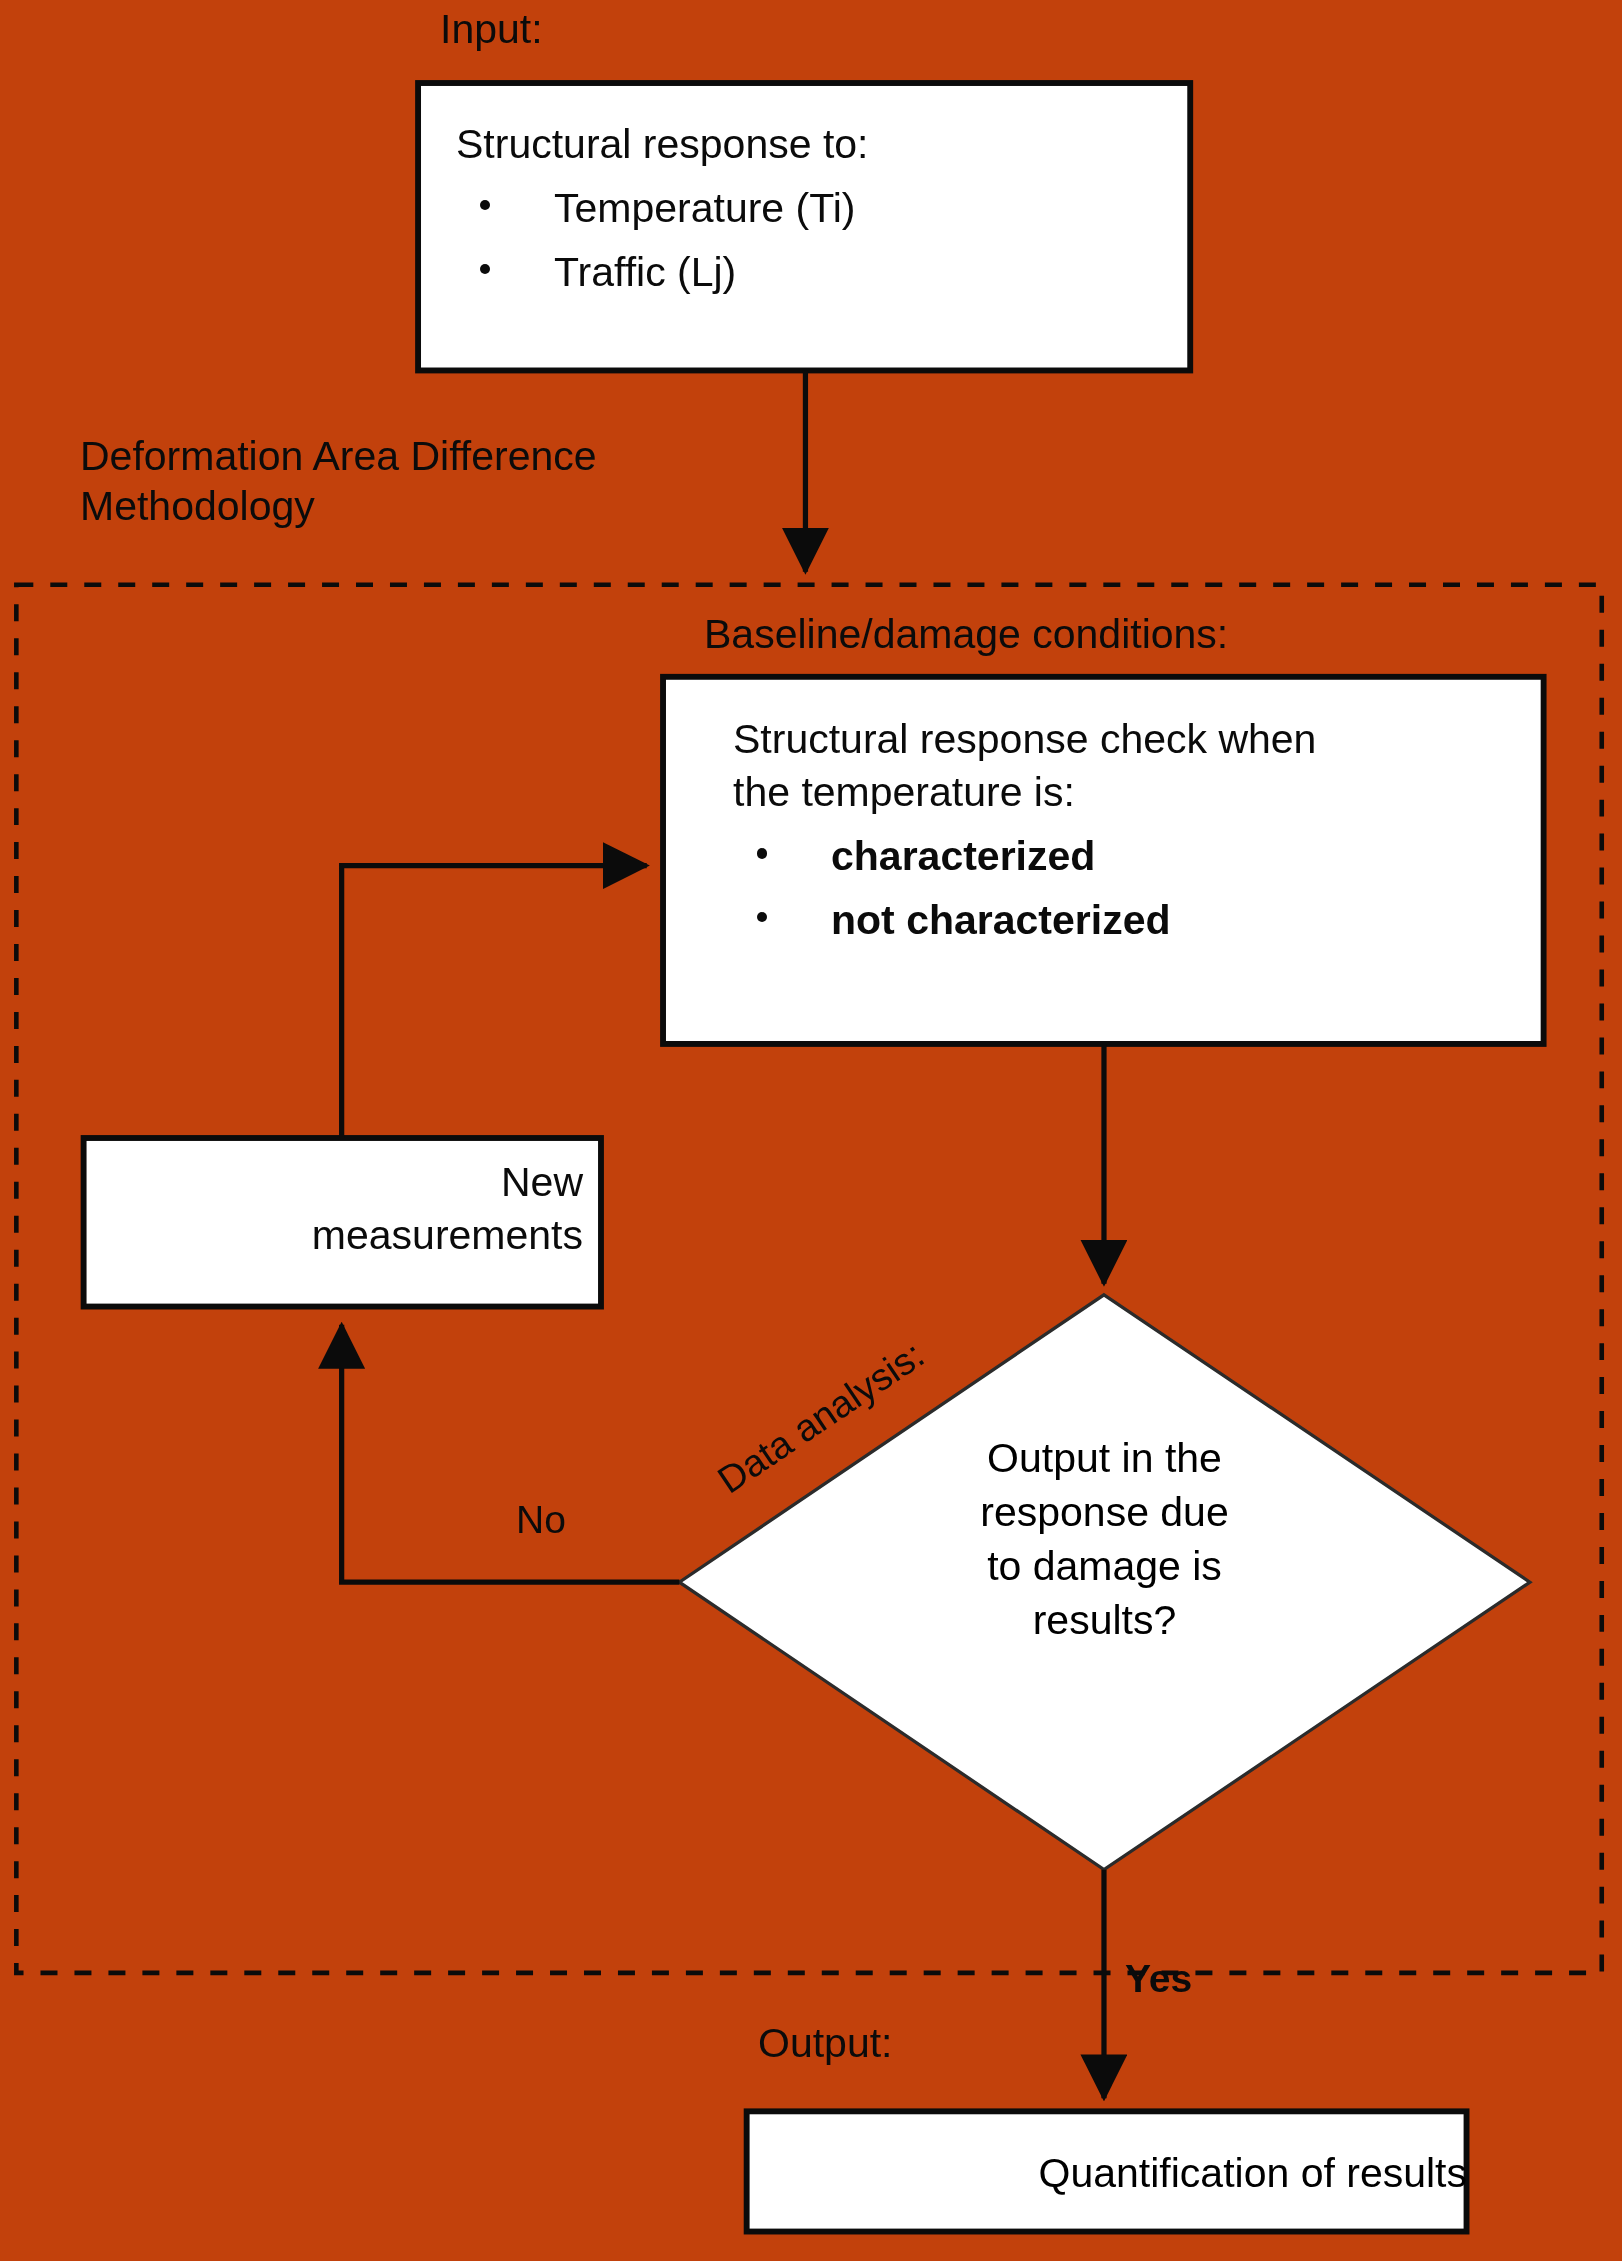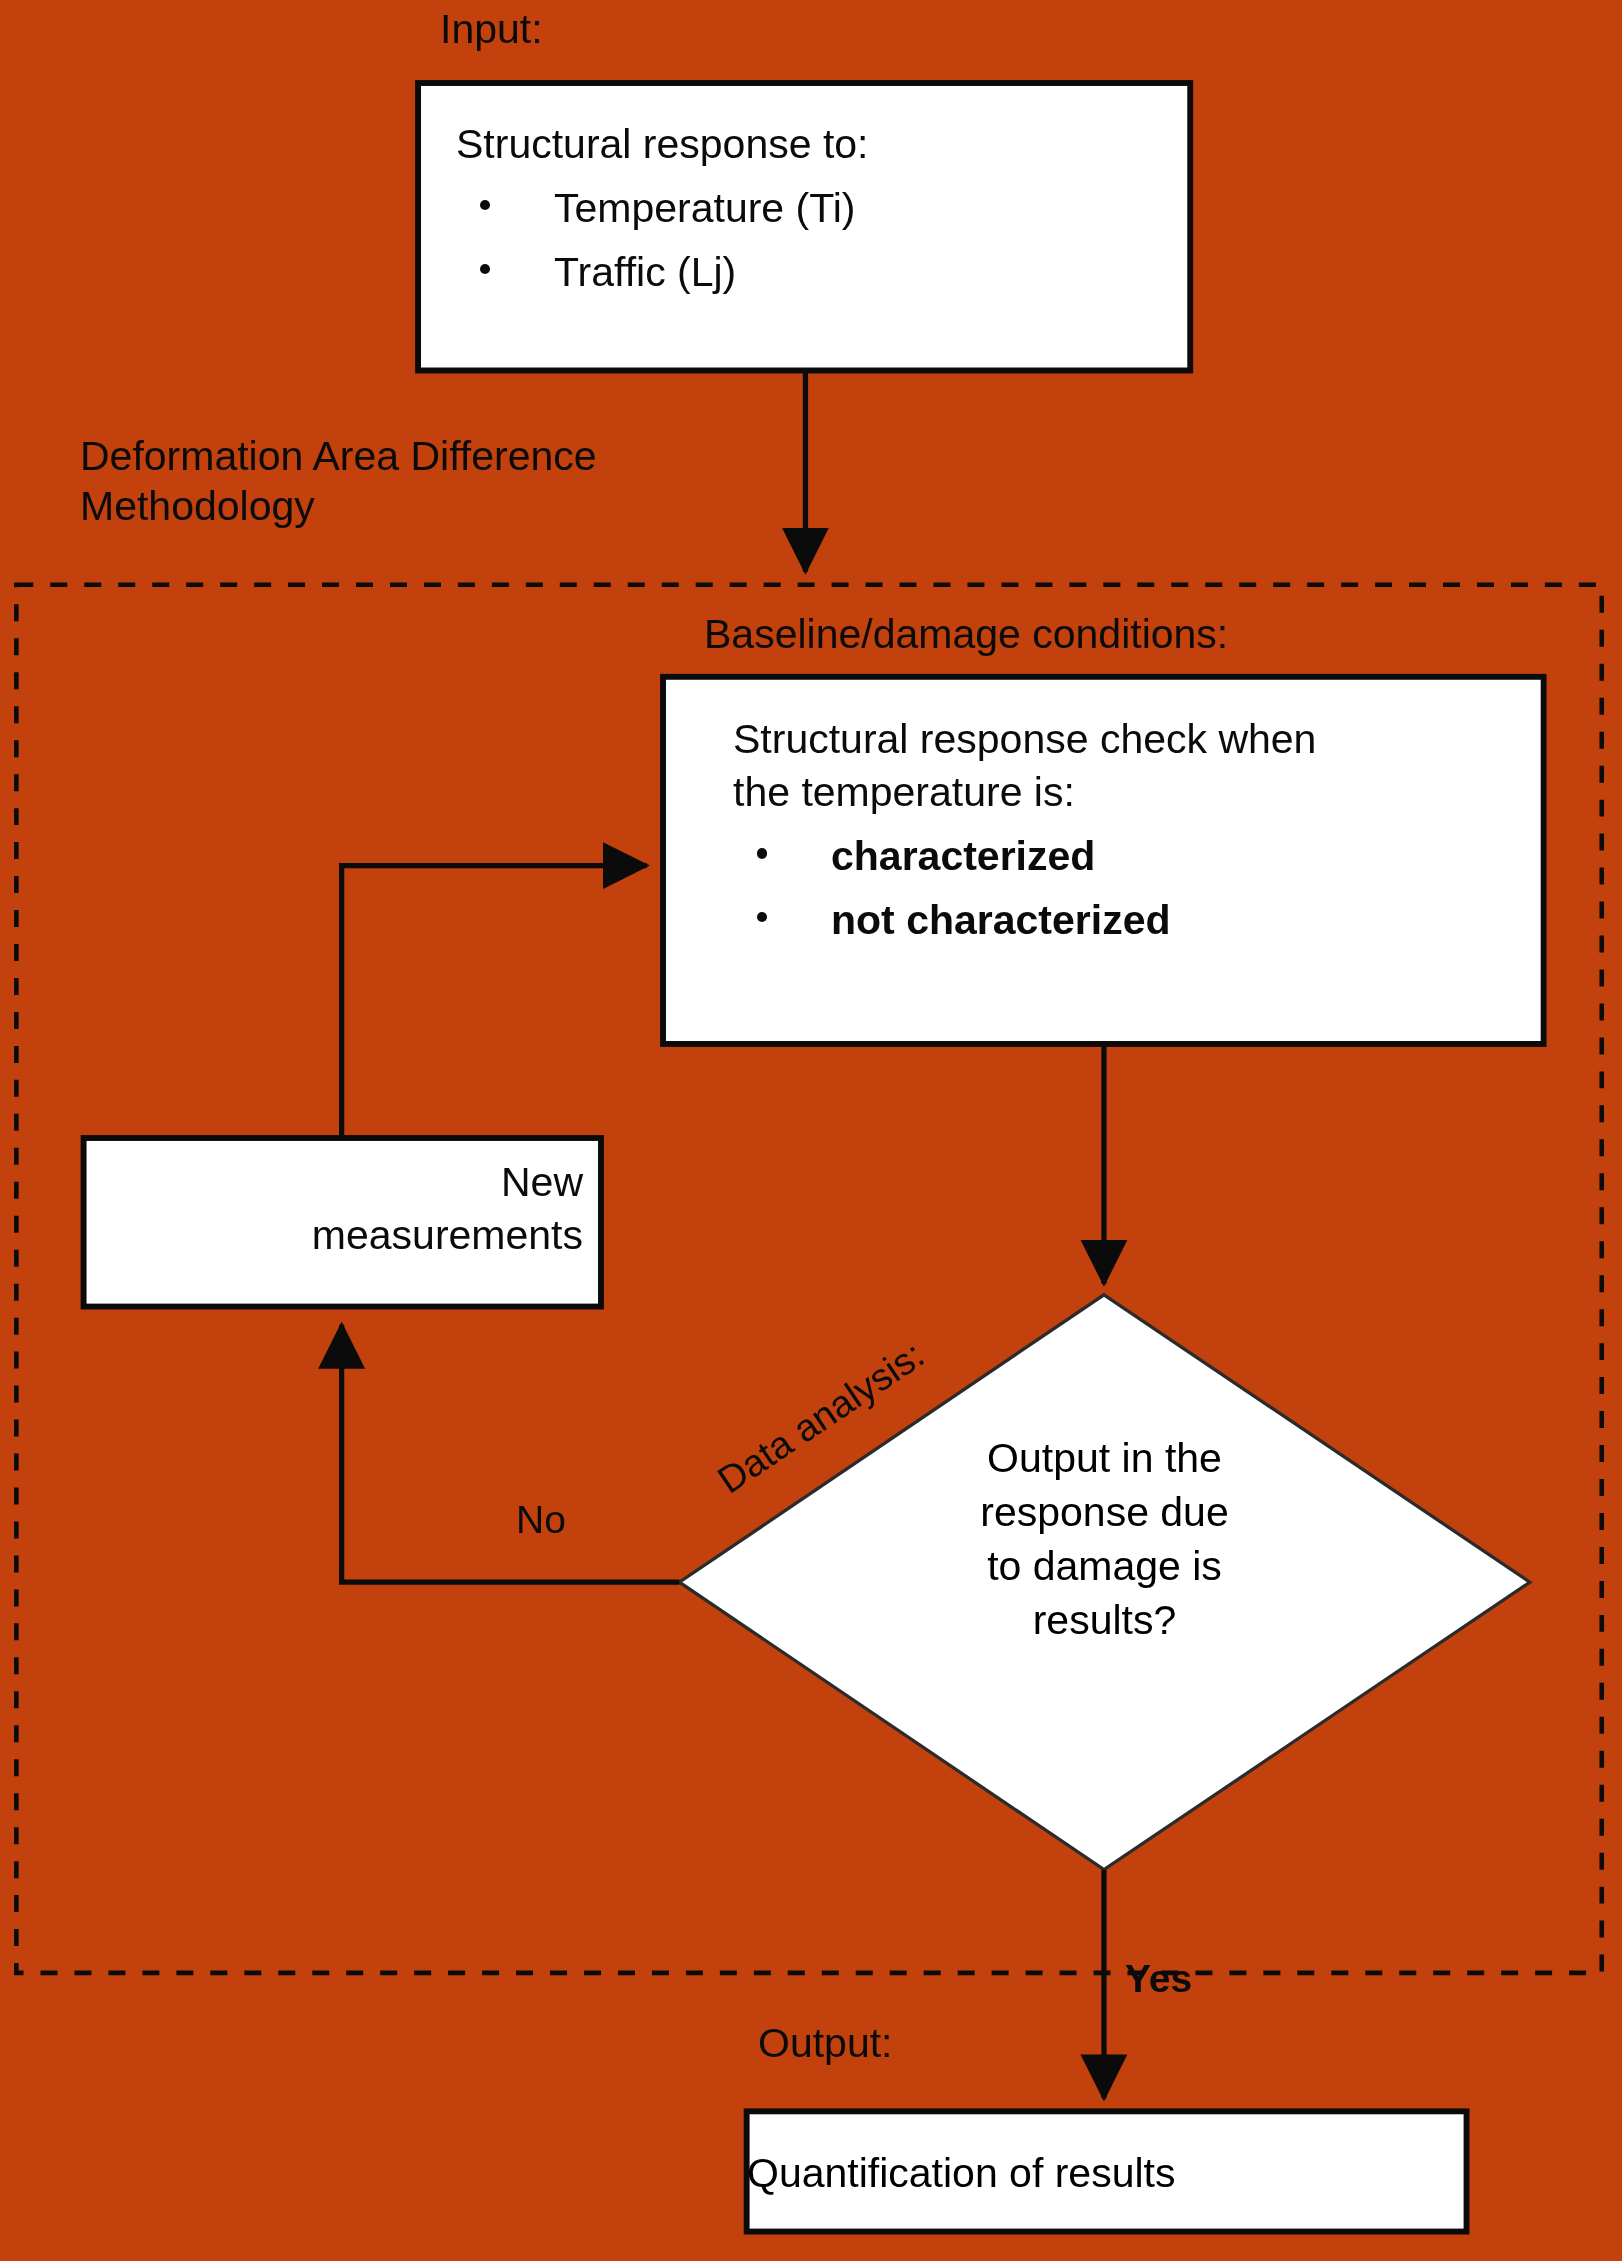--- a/index.html
+++ b/index.html
@@ -67,21 +67,21 @@
     transform-origin: left top;
   }
   .diamond-text {
     position: absolute;
     text-align: center;
     font-size: 41px;
     line-height: 1.32;
   }
   .out-text {
     position: absolute;
-    text-align: left;
+    text-align: right;
     font-size: 41px;
   }
 </style>
 </head>
 <body>
 
 <div id="page">
 
   <svg class="layer" viewBox="0 0 2483 3461">
     <defs>

